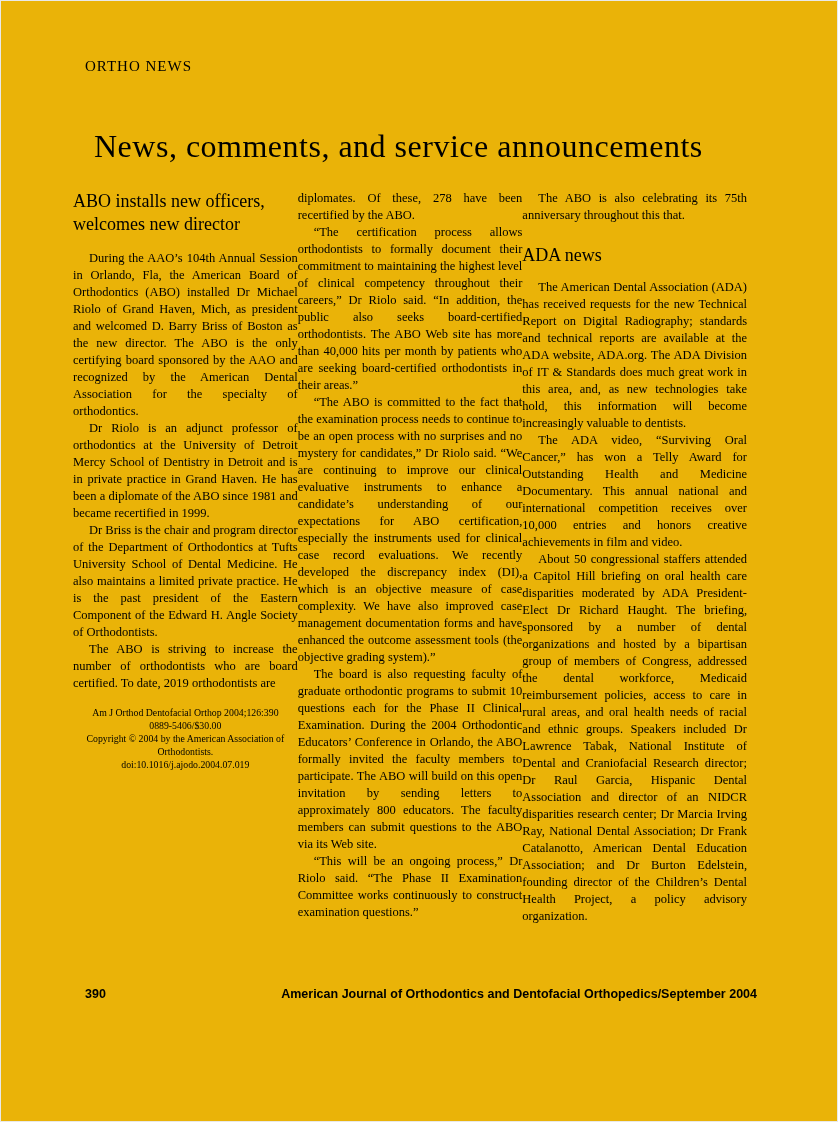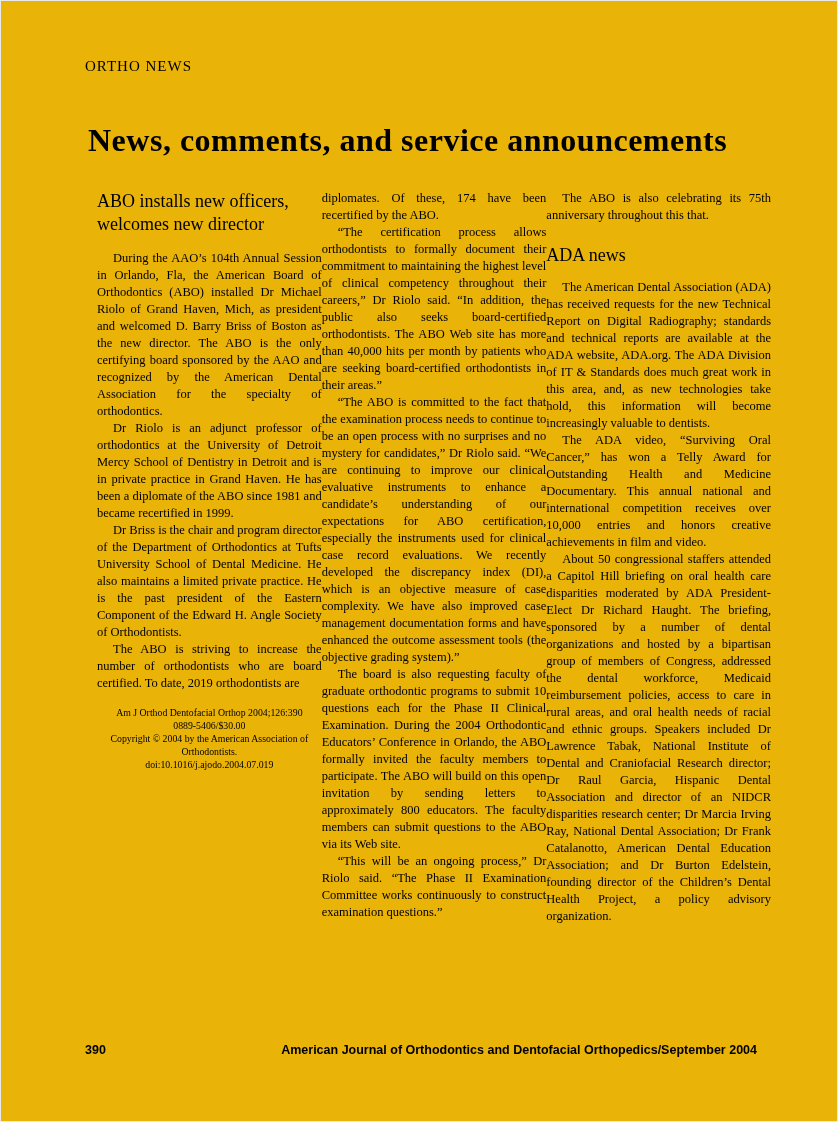--- a/index.html
+++ b/index.html
@@ -19,30 +19,30 @@
     top: 57px;
     left: 84px;
     font-size: 15px;
     letter-spacing: 1px;
   }
   .title {
     position: absolute;
     top: 118px;
     left: 84px;
     right: 80px;
-    margin: 3px;
+    margin: 9px;
     font-size: 32px;
-    font-weight: bold;
+    font-weight: normal;
     letter-spacing: 0.5px;
     white-space: nowrap;
   }
   .columns {
     position: absolute;
     top: 189px;
-    left: 96px;
+    left: 72px;
     width: 674px;
     display: flex;
   }
   .col {
     flex: 1 1 0;
     min-width: 0;
     font-size: 12.5px;
     line-height: 1.36;
     text-align: justify;
     hyphens: auto;
@@ -60,21 +60,21 @@
   .col p.noindent { text-indent: 0; }
   .footnote {
     margin-top: 15px;
     font-size: 9.8px;
     line-height: 1.32;
     text-align: center;
     hyphens: none;
   }
   .footer {
     position: absolute;
-    top: 1042px;
+    top: 986px;
     left: 84px;
     right: 80px;
     display: flex;
     justify-content: space-between;
     align-items: baseline;
     font-family: "Liberation Sans", "DejaVu Sans", sans-serif;
     font-weight: bold;
     font-size: 12.5px;
   }
 </style>
@@ -97,21 +97,21 @@
       <p>The ABO is striving to increase the number of orthodontists who are board certified. To date, 2019 orthodontists are</p>
       <div class="footnote">
         <div>Am J Orthod Dentofacial Orthop 2004;126:390</div>
         <div>0889-5406/$30.00</div>
         <div>Copyright © 2004 by the American Association of Orthodontists.</div>
         <div>doi:10.1016/j.ajodo.2004.07.019</div>
       </div>
     </div>
 
     <div class="col">
-      <p class="noindent">diplomates. Of these, 174 have been recertified by the ABO.</p>
+      <p class="noindent">diplomates. Of these, 278 have been recertified by the ABO.</p>
       <p>“The certification process allows orthodontists to formally document their commitment to maintaining the highest level of clinical competency throughout their careers,” Dr Riolo said. “In addition, the public also seeks board-certified orthodontists. The ABO Web site has more than 40,000 hits per month by patients who are seeking board-certified orthodontists in their areas.”</p>
       <p>“The ABO is committed to the fact that the examination process needs to continue to be an open process with no surprises and no mystery for candidates,” Dr Riolo said. “We are continuing to improve our clinical evaluative instruments to enhance a candidate’s understanding of our expectations for ABO certification, especially the instruments used for clinical case record evaluations. We recently developed the discrepancy index (DI), which is an objective measure of case complexity. We have also improved case management documentation forms and have enhanced the outcome assessment tools (the objective grading system).”</p>
       <p>The board is also requesting faculty of graduate orthodontic programs to submit 10 questions each for the Phase II Clinical Examination. During the 2004 Orthodontic Educators’ Conference in Orlando, the ABO formally invited the faculty members to participate. The ABO will build on this open invitation by sending letters to approximately 800 educators. The faculty members can submit questions to the ABO via its Web site.</p>
       <p>“This will be an ongoing process,” Dr Riolo said. “The Phase II Examination Committee works continuously to construct examination questions.”</p>
     </div>
 
     <div class="col">
       <p>The ABO is also celebrating its 75th anniversary throughout this that.</p>
       <h2 class="heading heading-ada">ADA news</h2>
       <p>The American Dental Association (ADA) has received requests for the new Technical Report on Digital Radiography; standards and technical reports are available at the ADA website, ADA.org. The ADA Division of IT &amp; Standards does much great work in this area, and, as new technologies take hold, this information will become increasingly valuable to dentists.</p>

